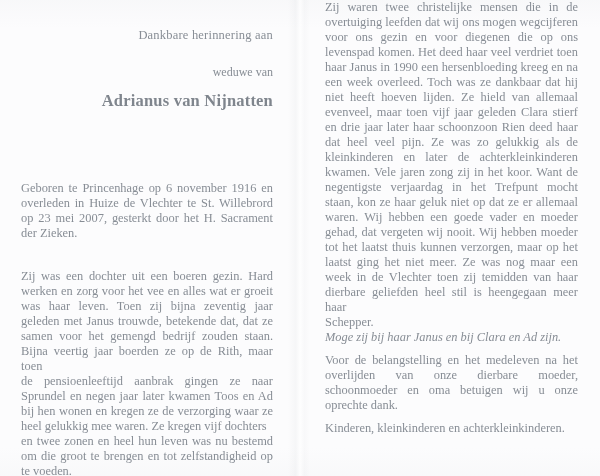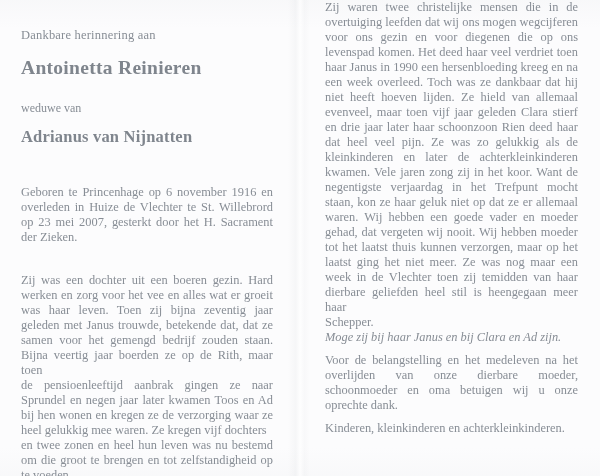--- a/index.html
+++ b/index.html
@@ -30,49 +30,48 @@
       rgba(130,136,145,0.05) 35%,
       rgba(255,255,255,0.6) 55%,
       rgba(130,136,145,0.03) 75%,
       rgba(130,136,145,0) 100%);
     pointer-events: none;
   }
   .col { position: absolute; top: 0; }
   .col-left  { left: 21px;  width: 252px; }
   .col-right { left: 325px; width: 253px; }
 
-  .hdr { text-align: left; color: var(--ink-strong); }
+  .hdr { text-align: right; color: var(--ink-strong); }
   .dedication { margin-top: 29px; font-size: 12.5px; line-height: 13px; letter-spacing: 0.2px; color: var(--ink); }
   .name       { margin-top: 16px; font-size: 19.5px; line-height: 20px; font-weight: bold; letter-spacing: 0.3px; }
   .relation   { margin-top: 24px; font-size: 12px;   line-height: 13px; color: var(--ink); }
   .spouse     { margin-top: 13px; font-size: 16.5px; line-height: 17px; font-weight: bold; letter-spacing: 0.2px; }
 
   .para { font-size: 12.4px; line-height: 15px; }
   .para .tl { white-space: nowrap; }
   .para .tl.just { text-align: justify; text-align-last: justify; white-space: normal; }
 
-  .birth-para { margin-top: 40px; font-family: Liberation Serif, serif; }
+  .birth-para { margin-top: 72px; font-family: Liberation Serif, serif; }
   .life-para  { margin-top: 28px; }
   .life-cont  { margin-top: 0; }
 
   .memorial-para { margin-top: 0; }
   .prayer-para   { margin-top: 0; font-style: italic; }
   .thanks-para   { margin-top: 8px; }
   .signature-para{ margin-top: 8px; }
 </style>
 </head>
 <body>
 
 <div class="card">
   <div class="fold"></div>
 
   <div class="col col-left">
     <div class="hdr">
       <div class="dedication">Dankbare herinnering aan</div>
-      <div class="name">Antoinetta Reinieren</div>
       <div class="relation">weduwe van</div>
       <div class="spouse">Adrianus van Nijnatten</div>
     </div>
     <div class="para birth-para">
         <div class="tl just">Geboren te Princenhage op 6 november 1916 en</div>
         <div class="tl just">overleden in Huize de Vlechter te St. Willebrord</div>
         <div class="tl just">op 23 mei 2007, gesterkt door het H. Sacrament</div>
         <div class="tl">der Zieken.</div>
       </div>
     <div class="para life-para">

